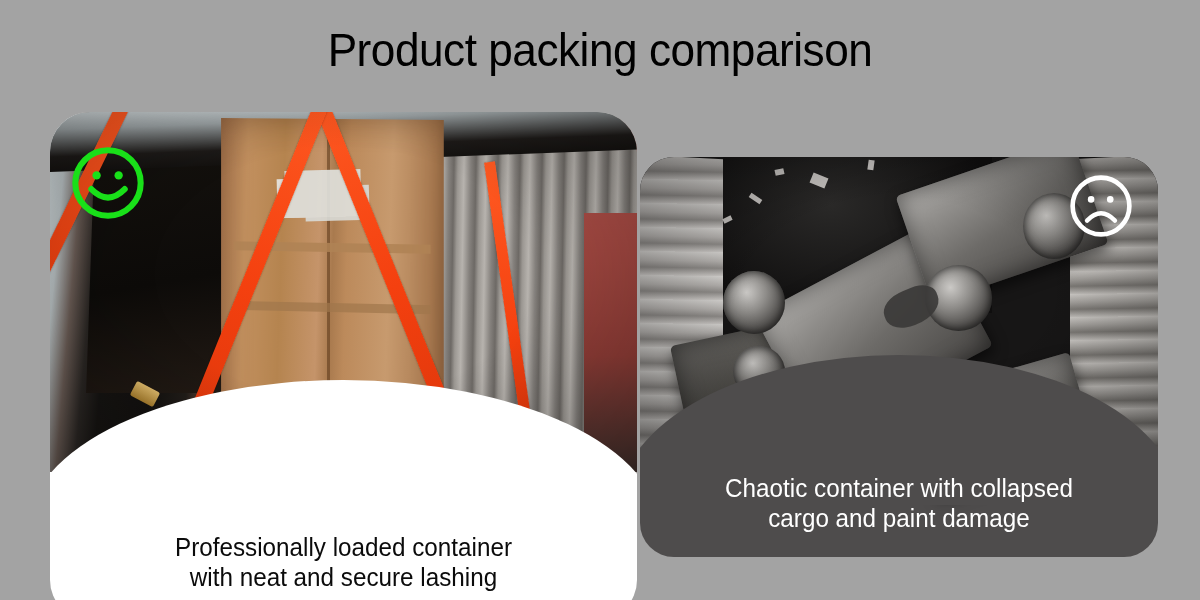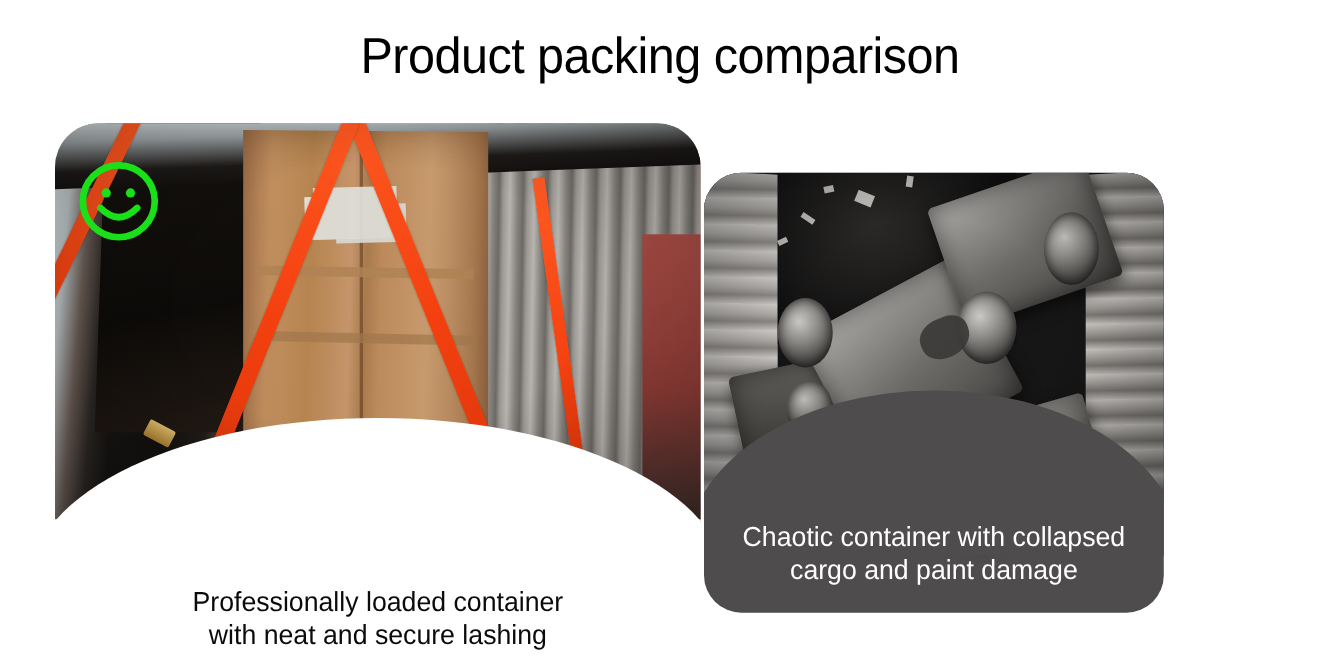--- a/index.html
+++ b/index.html
@@ -10,21 +10,21 @@
     width: 1200px;
     height: 600px;
     background: #e5eaf9;
     font-family: "Liberation Sans", sans-serif;
     overflow: hidden;
   }
   .stage {
     position: relative;
     width: 1200px;
     height: 600px;
-    background: #ffffff;
+    background: #a3a3a3;
   }
 
   
   .page-title {
     position: absolute;
     left: 0;
     top: 22px;
     width: 1200px;
     text-align: center;
     font-size: 46px;
@@ -38,21 +38,21 @@
 
   
   .card {
     position: absolute;
     overflow: hidden;
   }
 
   .card-right {
     left: 640px;
     top: 157px;
-    width: 418px;
+    width: 518px;
     height: 400px;
     border-radius: 34px;
     background: #4e4c4c;
     z-index: 1;
   }
 
   .card-left {
     left: 50px;
     top: 112px;
     width: 587px;

